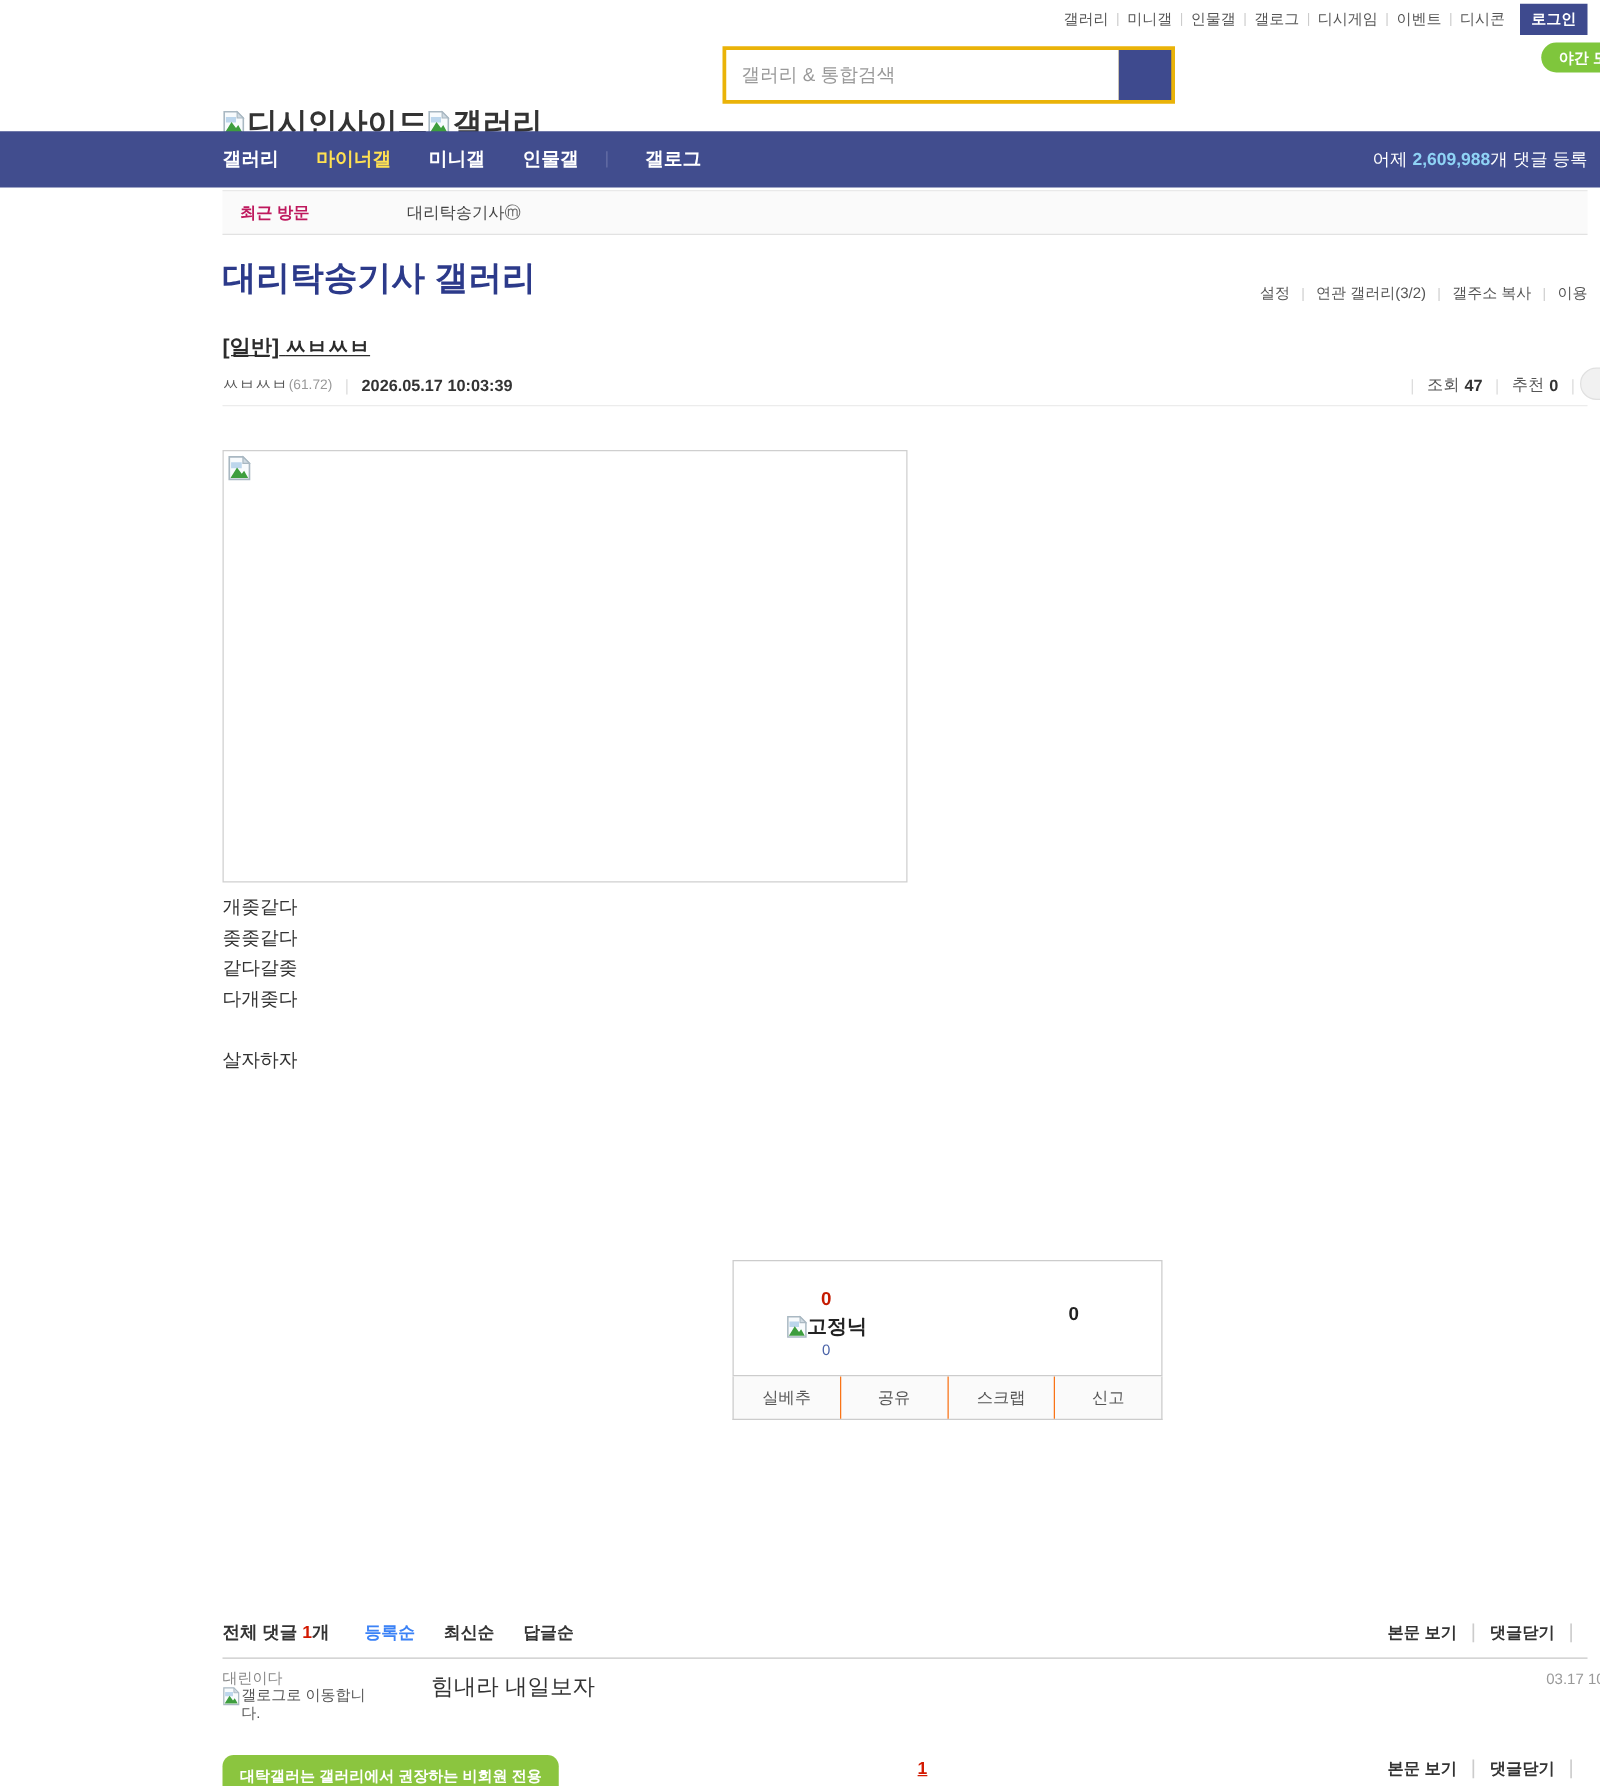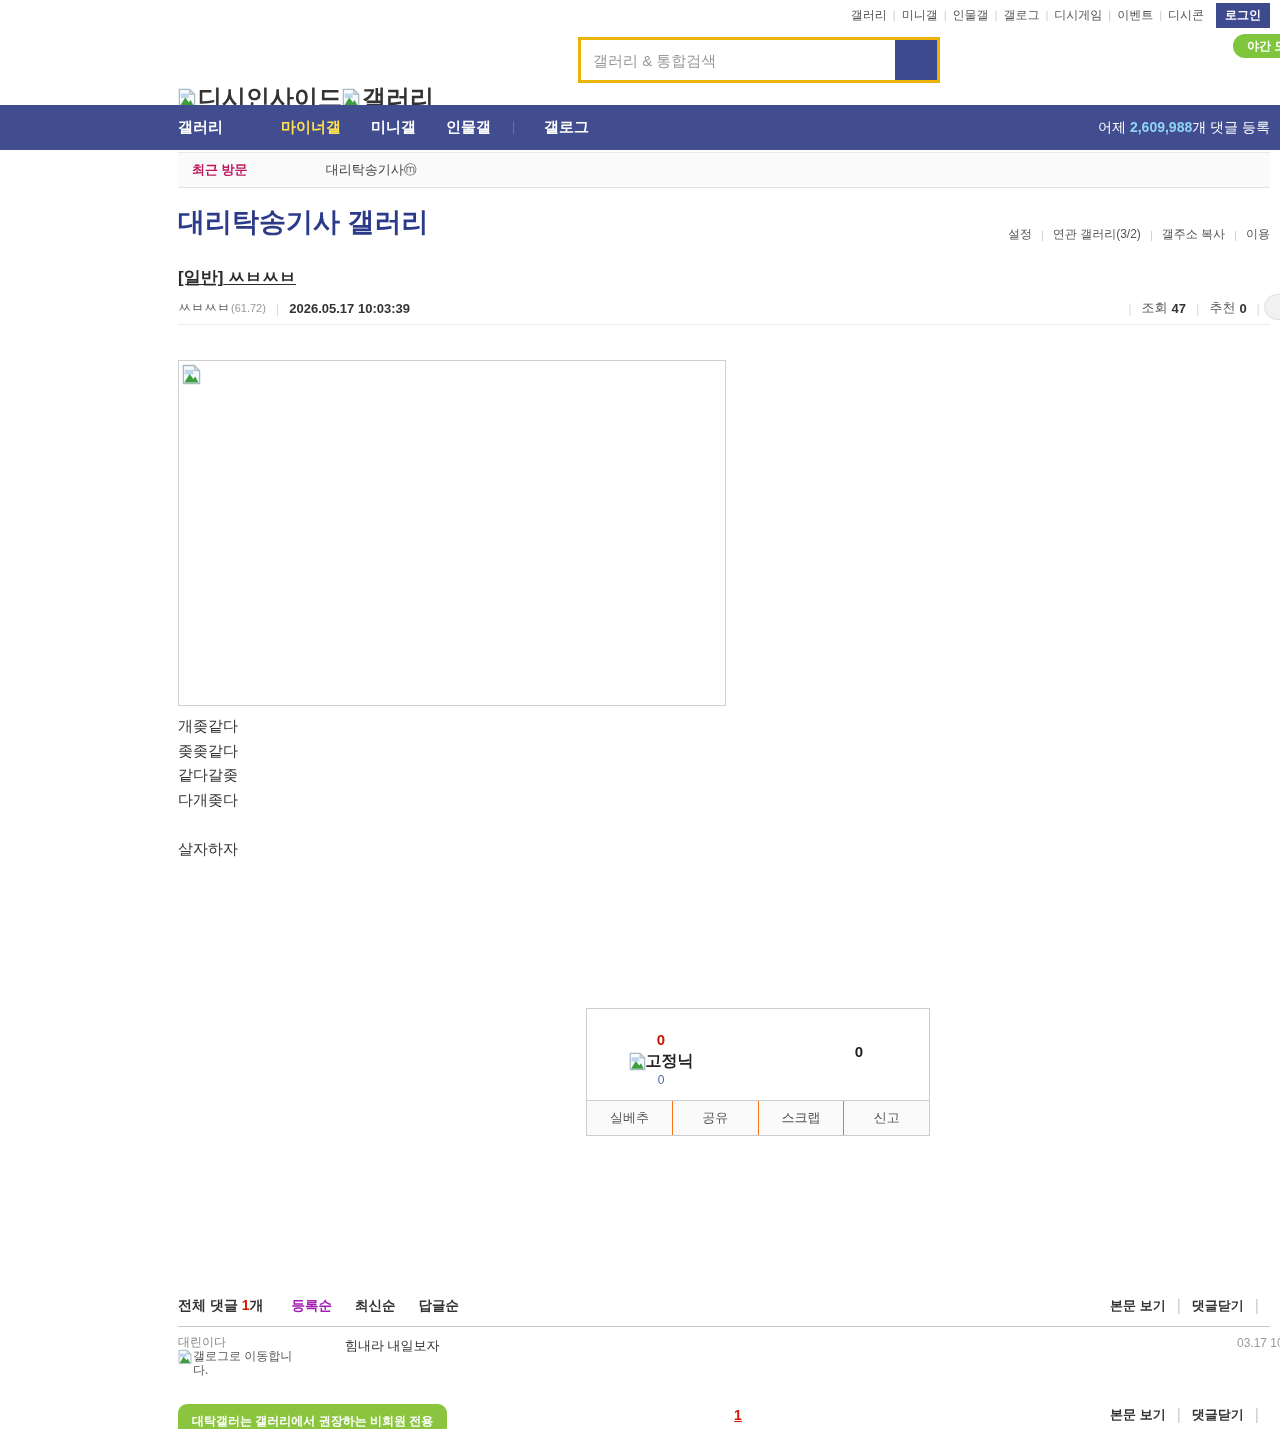--- a/index.html
+++ b/index.html
@@ -26,21 +26,21 @@
                background:#eab308; padding:3px; display:flex; }
   .searchbox input { flex:1; border:none; outline:none; font-size:15px; padding:0 12px;
                      color:#333; font-family:inherit; }
   .searchbox input::placeholder { color:#999; }
   .search-btn { width:42px; background:#3e4a8e; border:none; cursor:pointer; }
 
   
   .mainnav { position:absolute; top:105px; left:0; width:1280px; height:45px; background:#414d8e; }
   .mainnav-items { position:absolute; left:178px; top:0; height:45px; display:flex; align-items:center; }
   .nav-item { color:#fff; font-size:15px; font-weight:bold; margin-right:30px; cursor:pointer; white-space:nowrap; }
-  .nav-item.active { color:#ffe152;margin-left:28px; }
+  .nav-item.active { color:#ffe152; }
   .nav-vsep { width:1px; height:13px; background:#6972a8; margin:0 30px 0 -8px; }
   .nav-stats { position:absolute; right:10px; top:0; height:45px; line-height:45px;
                color:#fff; font-size:14px; white-space:nowrap; }
   .nav-stats b { color:#8fd3f5; }
 
   
   .breadcrumb { position:absolute; top:152px; left:178px; width:1092px; height:36px;
                 background:#fafafa; border-top:1px solid #e9e9e9; border-bottom:1px solid #e2e2e2;
                 display:flex; align-items:center; }
   .crumb-recent { margin-left:14px; font-size:13px; font-weight:bold; color:#be185d; cursor:pointer; }
@@ -93,30 +93,30 @@
               font-size:13px; color:#555; cursor:pointer; }
   .vote-btn + .vote-btn { border-left:1px solid #f97316; }
 
   
   .cmt-header { position:absolute; top:1294px; left:178px; width:1092px; height:24px;
                 display:flex; align-items:center; }
   .cmt-total { font-size:14px; font-weight:bold; color:#333; }
   .cmt-total .red { color:#d31900; }
   .cmt-sort { font-size:13.5px; font-weight:bold; color:#333; margin-left:23px; cursor:pointer; }
   .cmt-sort.first { margin-left:28px; }
-  .cmt-sort.active { color:#a21caf; }
+  .cmt-sort.active { color:#3b82f6; }
   .cmt-right { margin-left:auto; display:flex; align-items:center; }
   .cmt-rlink { font-size:13px; font-weight:bold; color:#333; cursor:pointer; white-space:nowrap; }
   .cmt-rsep { color:#ccc; margin:0 11px; }
   .cmt-divider { position:absolute; top:1326px; left:178px; width:1092px; border-top:1px solid #c8c8c8; }
   .cmt-nick { position:absolute; left:178px; top:1334px; font-size:12px; color:#888; cursor:pointer; }
   .cmt-gallog { position:absolute; left:178px; top:1349px; width:126px; font-size:12px;
                 color:#555; line-height:14px; cursor:pointer; }
   .cmt-gallog svg { float:left; margin-right:1px; }
-  .cmt-text { position:absolute; left:345px; top:1337px; font-size:13px; color:#333; }
+  .cmt-text { position:absolute; left:345px; top:1337px; font-size:18px; color:#333; }
   .cmt-time { position:absolute; left:1237px; top:1336px; font-size:12px; color:#999; white-space:nowrap; }
   .cmt-notice { position:absolute; top:1404px; left:178px; display:inline-block;
                 background:#8bc53f; border-radius:9px; padding:9px 14px; font-size:12px;
                 font-weight:bold; color:#fff; white-space:nowrap; }
   .cmt-page { position:absolute; top:1406px; left:586px; width:304px; text-align:center; }
   .cmt-page span { color:#d31900; font-weight:bold; font-size:14px; text-decoration:underline; cursor:pointer; }
   .cmt-bottom { position:absolute; top:1406px; left:178px; width:1092px; display:flex;
                 justify-content:flex-end; align-items:center; }
 </style>
 </head>

